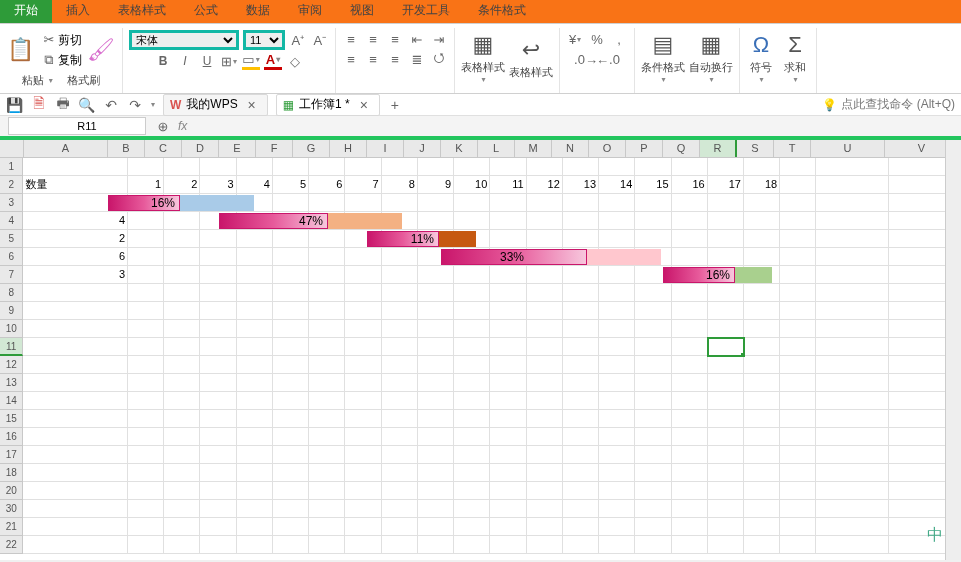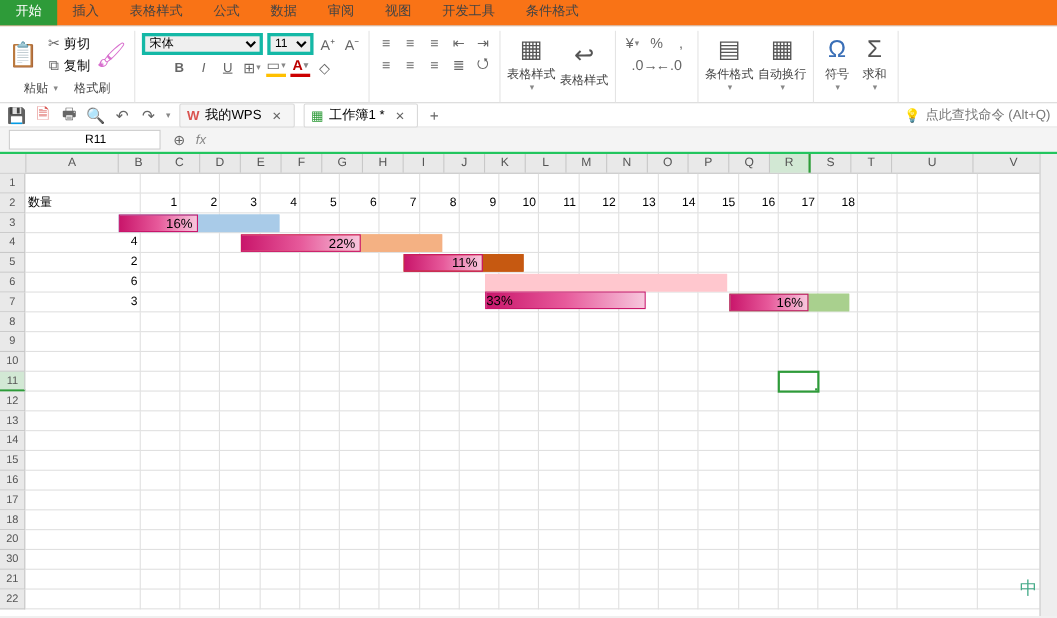--- a/index.html
+++ b/index.html
@@ -15,21 +15,21 @@
 .biglbl{font-size:11px;color:#444;white-space:nowrap}
 .vstack{display:flex;flex-direction:column;align-items:center;cursor:pointer}
 .btn{cursor:pointer}
 select.fnt{height:20px;border:3px solid #14b8a6;font-size:11px}
 .dd{font-size:8px;color:#888;margin-left:1px}
 .qat{height:22px;background:#fff;display:flex;align-items:center;gap:6px;padding:0 6px;border-bottom:1px solid #e0e0e0}
 .qat .ico{font-size:14px}
 .doctab{display:flex;align-items:center;background:#f5f5f5;border:1px solid #d9d9d9;padding:1px 6px;margin-left:2px;gap:5px;border-radius:2px}
 .doctab.active{background:#fff}
 .right-hint{margin-left:auto;color:#777;font-size:11px;display:flex;align-items:center;gap:4px}
-.namebar{height:24px;background:#f4f4f4;display:flex;align-items:center;border-bottom:2px solid #22c55e}
+.namebar{height:24px;background:#f4f4f4;display:flex;align-items:center;border-bottom:4px solid #22c55e}
 .namebox{width:138px;text-align:center;border:1px solid #ccc;background:#fff;margin:0 8px;height:18px;line-height:16px;font-size:11px;padding-left:20px}
 .fx{font-style:italic;color:#888;font-size:12px;margin-left:6px}
 .sheet{position:relative;background:#fff;height:420px;overflow:hidden}
 .colhdr{display:flex;height:18px;background:#e9e9e9;border-bottom:1px solid #c8c8c8}
 .colh,.corner{border-right:1px solid #c8c8c8;text-align:center;line-height:17px;font-size:11px;color:#555}
 .corner{width:24px;background:#e9e9e9}
 .colh.w1{width:84px}.colh.wn{width:37px}
 .rows{display:flex;flex-direction:column}
 .row{display:flex;height:18px}
 .rowh{width:24px;background:#e9e9e9;border-right:1px solid #c8c8c8;border-bottom:1px solid #c8c8c8;text-align:center;line-height:17px;font-size:10px;color:#555}
@@ -788,28 +788,28 @@
       </div>
     </div>
 
   <div class="bars" id="bars">
       <div class="bar" style="left: 84px; top: 37px; width: 146px; background: rgb(169, 203, 232); border-color: rgb(169, 203, 232);"></div>
       <div class="bar" style="left: 84px; top: 37px; width: 72px; background: linear-gradient(to right, rgb(201, 22, 107), rgb(231, 90, 155), rgb(247, 199, 221)); border-color: rgb(201, 22, 107); justify-content: flex-end; padding-right: 4px;">
         <span>16%</span>
       </div>
       <div class="bar" style="left: 195px; top: 55px; width: 183px; background: rgb(244, 177, 131); border-color: rgb(244, 177, 131);"></div>
       <div class="bar" style="left: 195px; top: 55px; width: 109px; background: linear-gradient(to right, rgb(201, 22, 107), rgb(231, 90, 155), rgb(247, 199, 221)); border-color: rgb(201, 22, 107); justify-content: flex-end; padding-right: 4px;">
-        <span>22%</span>
+        <span>47%</span>
       </div>
       <div class="bar" style="left: 343px; top: 73px; width: 109px; background: rgb(198, 89, 17); border-color: rgb(198, 89, 17);"></div>
       <div class="bar" style="left: 343px; top: 73px; width: 72px; background: linear-gradient(to right, rgb(201, 22, 107), rgb(231, 90, 155), rgb(247, 199, 221)); border-color: rgb(201, 22, 107); justify-content: flex-end; padding-right: 4px;">
         <span>11%</span>
       </div>
       <div class="bar" style="left: 417px; top: 91px; width: 220px; background: rgb(255, 199, 206); border-color: rgb(255, 199, 206);"></div>
-      <div class="bar" style="left: 417px; top: 107px; width: 146px; background: linear-gradient(to right, rgb(201, 22, 107), rgb(231, 90, 155), rgb(247, 199, 221)); border-color: rgb(201, 22, 107); justify-content: flex-start; padding-right: 4px;">
+      <div class="bar" style="left: 417px; top: 91px; width: 146px; background: linear-gradient(to right, rgb(201, 22, 107), rgb(231, 90, 155), rgb(247, 199, 221)); border-color: rgb(201, 22, 107); justify-content: center; padding-right: 4px;">
         <span>33%</span>
       </div>
       <div class="bar" style="left: 639px; top: 109px; width: 109px; background: rgb(169, 208, 142); border-color: rgb(169, 208, 142);"></div>
       <div class="bar" style="left: 639px; top: 109px; width: 72px; background: linear-gradient(to right, rgb(201, 22, 107), rgb(231, 90, 155), rgb(247, 199, 221)); border-color: rgb(201, 22, 107); justify-content: flex-end; padding-right: 4px;">
         <span>16%</span>
       </div>
     </div>
 
   <div class="scrollv"></div>
 </div>

